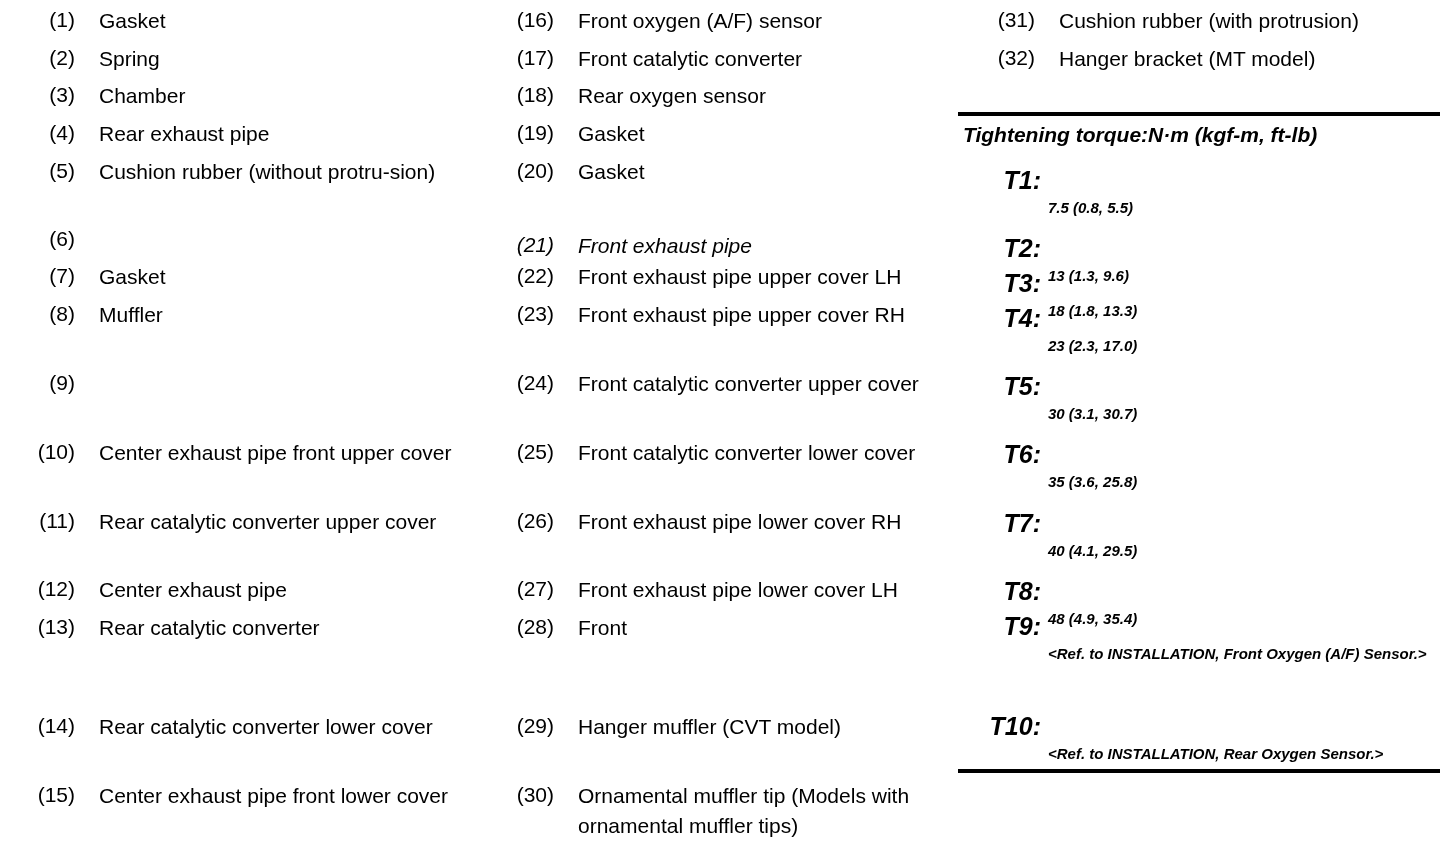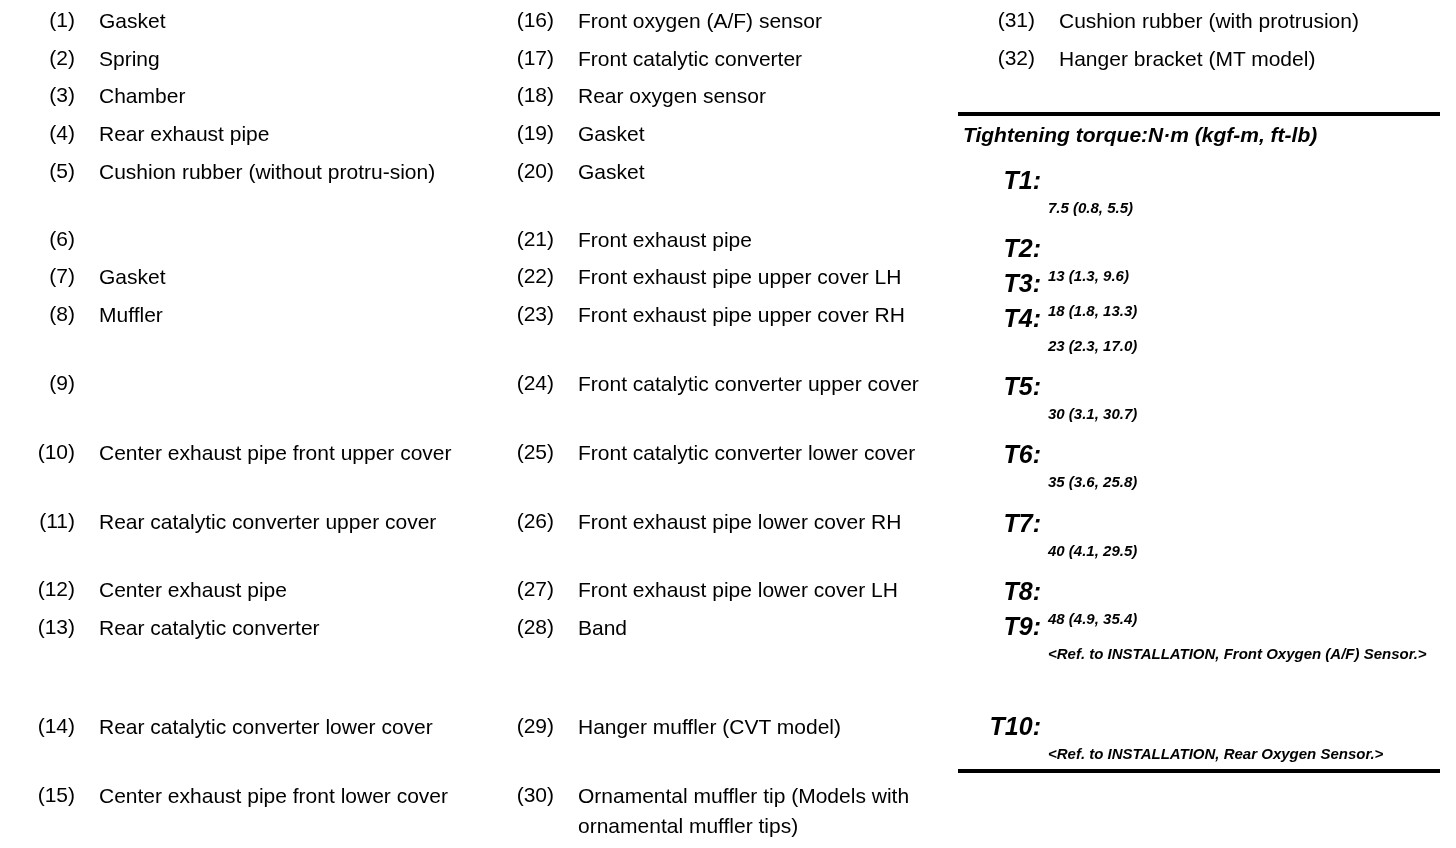--- a/index.html
+++ b/index.html
@@ -185,21 +185,21 @@
           <span class="item-label">Rear oxygen sensor</span>
         </div>
         <div class="legend-item" style="top: 119px; height: 38px; left: 0px; width: 478px;">
           <span class="item-num">(19)</span>
           <span class="item-label">Gasket</span>
         </div>
         <div class="legend-item" style="top: 157px; height: 68px; left: 0px; width: 478px;">
           <span class="item-num">(20)</span>
           <span class="item-label">Gasket</span>
         </div>
-        <div class="legend-item" style="top: 225px; height: 37px; left: 0px; width: 478px;">
+        <div class="legend-item" style="top: 231px; height: 37px; left: 0px; width: 478px; font-style: italic;">
           <span class="item-num">(21)</span>
           <span class="item-label">Front exhaust pipe</span>
         </div>
         <div class="legend-item" style="top: 262px; height: 38px; left: 0px; width: 478px;">
           <span class="item-num">(22)</span>
           <span class="item-label">Front exhaust pipe upper cover LH</span>
         </div>
         <div class="legend-item" style="top: 300px; height: 69px; left: 0px; width: 478px;">
           <span class="item-num">(23)</span>
           <span class="item-label">Front exhaust pipe upper cover RH</span>
@@ -215,21 +215,21 @@
         <div class="legend-item" style="top: 507px; height: 68px; left: 0px; width: 478px;">
           <span class="item-num">(26)</span>
           <span class="item-label">Front exhaust pipe lower cover RH</span>
         </div>
         <div class="legend-item" style="top: 575px; height: 38px; left: 0px; width: 478px;">
           <span class="item-num">(27)</span>
           <span class="item-label">Front exhaust pipe lower cover LH</span>
         </div>
         <div class="legend-item" style="top: 613px; height: 99px; left: 0px; width: 478px;">
           <span class="item-num">(28)</span>
-          <span class="item-label">Band</span>
+          <span class="item-label">Front</span>
         </div>
         <div class="legend-item" style="top: 712px; height: 69px; left: 0px; width: 478px;">
           <span class="item-num">(29)</span>
           <span class="item-label">Hanger muffler (CVT model)</span>
         </div>
         <div class="legend-item" style="top: 781px; height: 67px; left: 0px; width: 478px;">
           <span class="item-num">(30)</span>
           <span class="item-label">Ornamental muffler tip (Models with ornamental muffler tips)</span>
         </div>
       </div>

